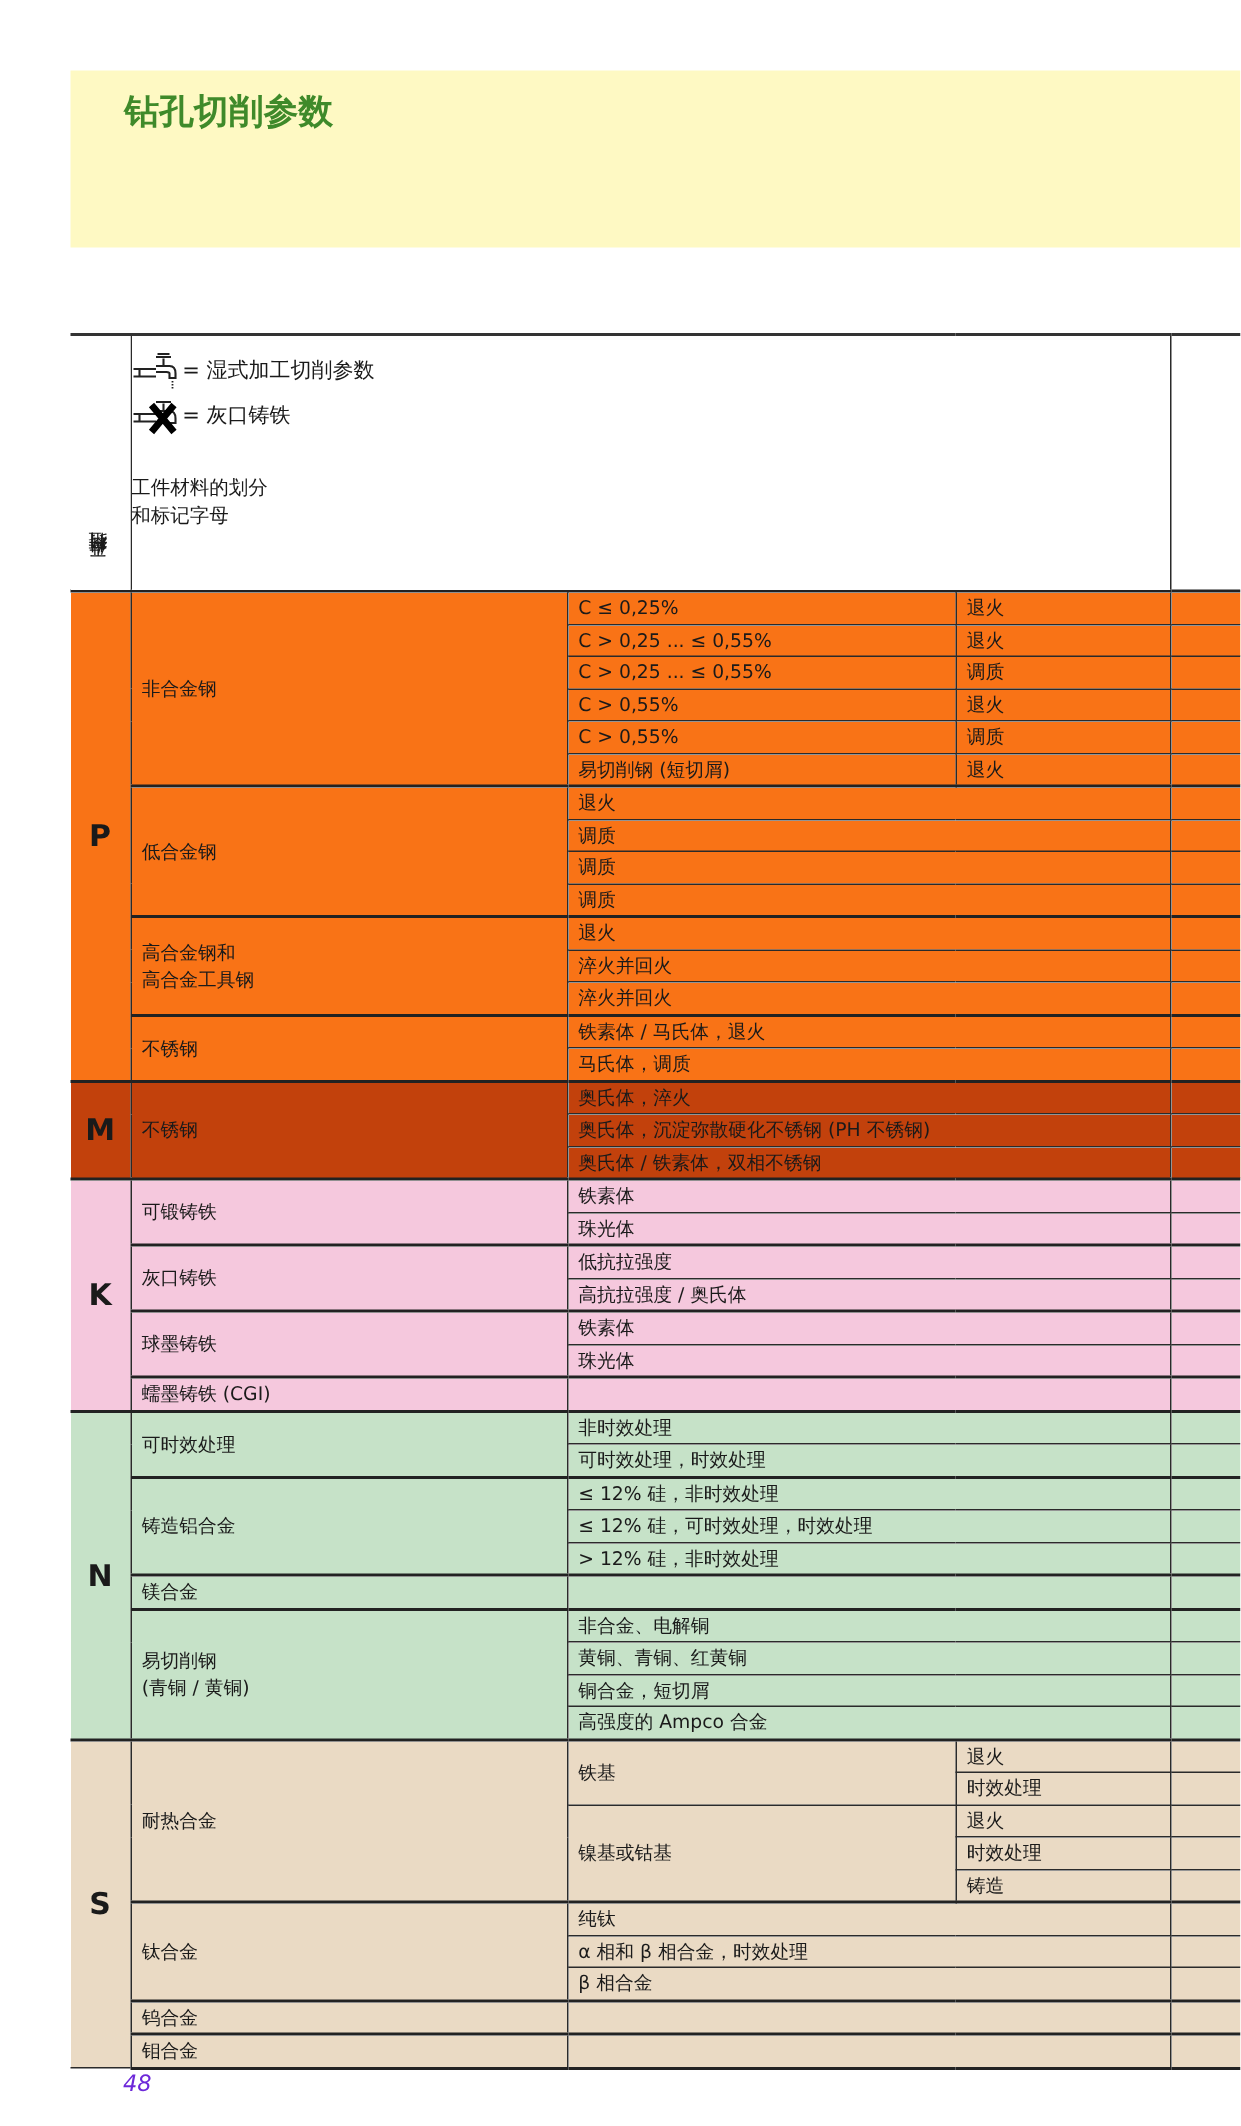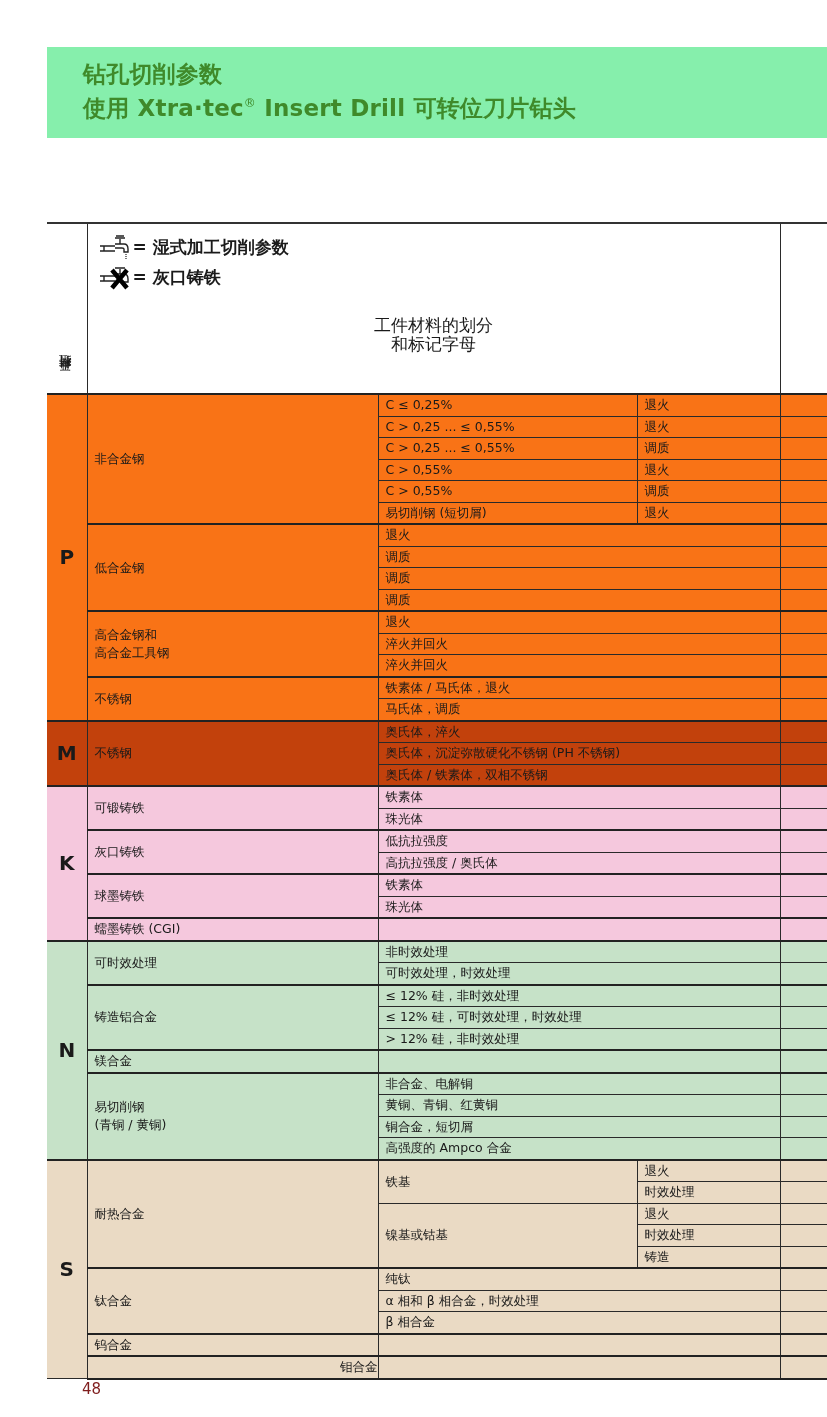--- a/index.html
+++ b/index.html
@@ -1,60 +1,59 @@
 <!DOCTYPE html>
 <html><head>
 <meta charset="utf-8">
 <style>
   html, body { margin: 0; padding: 0; background: #ffffff; }
   body { width: 827px; height: 1417px; position: relative; overflow: hidden;
          font-family: "DejaVu Sans", "Liberation Sans", sans-serif; color: #1a1a1a; }
-  .title-band { position: absolute; left: 47px; top: 47px; width: 780px; height: 91px;
-                background: #86efac; }
+  .title-band { position: absolute; left: 47px; top: 47px; width: 780px; height: 118px;
+                background: #fef9c3; }
   .title-line { position: absolute; left: 36px; font-family: "DejaVu Sans", sans-serif;
                 font-weight: bold; font-size: 23px; color: #3f8a2a; white-space: nowrap; letter-spacing: 0.2px; }
   .title-line sup { font-size: 12px; vertical-align: 9px; font-weight: normal; }
 
   table.mat { position: absolute; left: 47px; top: 222px; width: 780px;
               border-collapse: collapse; table-layout: fixed; font-size: 12.5px; }
   table.mat td { border: 1px solid #2a2a2a; padding: 0 0 0 7px; height: 20.5px;
                  line-height: 20px; vertical-align: middle; white-space: nowrap; overflow: hidden; }
   table.mat tr.hdr td { height: 169px; border-top: 2px solid #333; border-bottom: 2.5px solid #222; background: #ffffff; }
   td.grp-letter { font-weight: bold; font-size: 20px; text-align: center; padding: 0 !important; }
   td.vert { padding: 0 !important; position: relative; }
   .vert-text { position: absolute; left: 8px; bottom: 12px; writing-mode: vertical-rl; transform: rotate(180deg);
                font-size: 12.5px; letter-spacing: 1px; }
-  .legend { position: absolute; left: 11px; top: 8px; font-size: 17px; font-weight: bold; }
+  .legend { position: absolute; left: 0; top: 8px; font-size: 14px; }
   .legend-row { display: flex; align-items: center; height: 30px; }
-  .hdr-center { position: absolute; left: 0; right: 0; top: 92px; text-align: center; font-size: 17px; line-height: 19px; }
+  .hdr-center { position: absolute; left: 0; right: 0; top: 92px; font-size: 13px; line-height: 19px; }
   .hdr-cell { position: relative; }
 
   .P td { background: #f97316; }
   .M td { background: #c2410c; }
   .K td { background: #f5c8dd; }
   .N td { background: #c6e2c8; }
   .S td { background: #eadac4; }
   .P td, .M td { border-color: #24405a; }
   .K td { border-color: #4a2e3a; }
   .N td { border-color: #2e4a32; }
   .S td { border-color: #5a4a34; }
   tr.sep td { border-top: 2.5px solid #222 !important; }
   tr.subsep td.c2, tr.subsep td.c3, tr.subsep td.c4, tr.subsep td.c5 { border-top: 2px solid #222; }
-  tr.last td { border-bottom: 2.5px solid #222; text-align: right; }
+  tr.last td { border-bottom: 2.5px solid #222; }
   td.c5 { border-right: none !important; }
   td.c1 { border-left: none !important; }
-  .pagenum { position: absolute; left: 82px; top: 1380px; font-size: 15px; color: #7f1d1d; }
+  .pagenum { position: absolute; left: 82px; top: 1380px; font-size: 15px; color: #6d28d9; font-style: italic; }
   .faucet { display: inline-block; width: 34px; height: 26px; position: relative; }
 </style>
 </head>
 <body>
 
 <div class="title-band">
   <div class="title-line" style="top:12px">钻孔切削参数</div>
-  <div class="title-line" style="top:46px"><span>使用 Xtra·tec</span><sup>®</sup><span> Insert Drill 可转位刀片钻头</span></div>
 </div>
 
 <table class="mat">
   <colgroup>
     <col style="width:40px">
       <col style="width:291px">
       <col style="width:259px">
       <col style="width:143px">
       <col style="width:47px">
   </colgroup>

